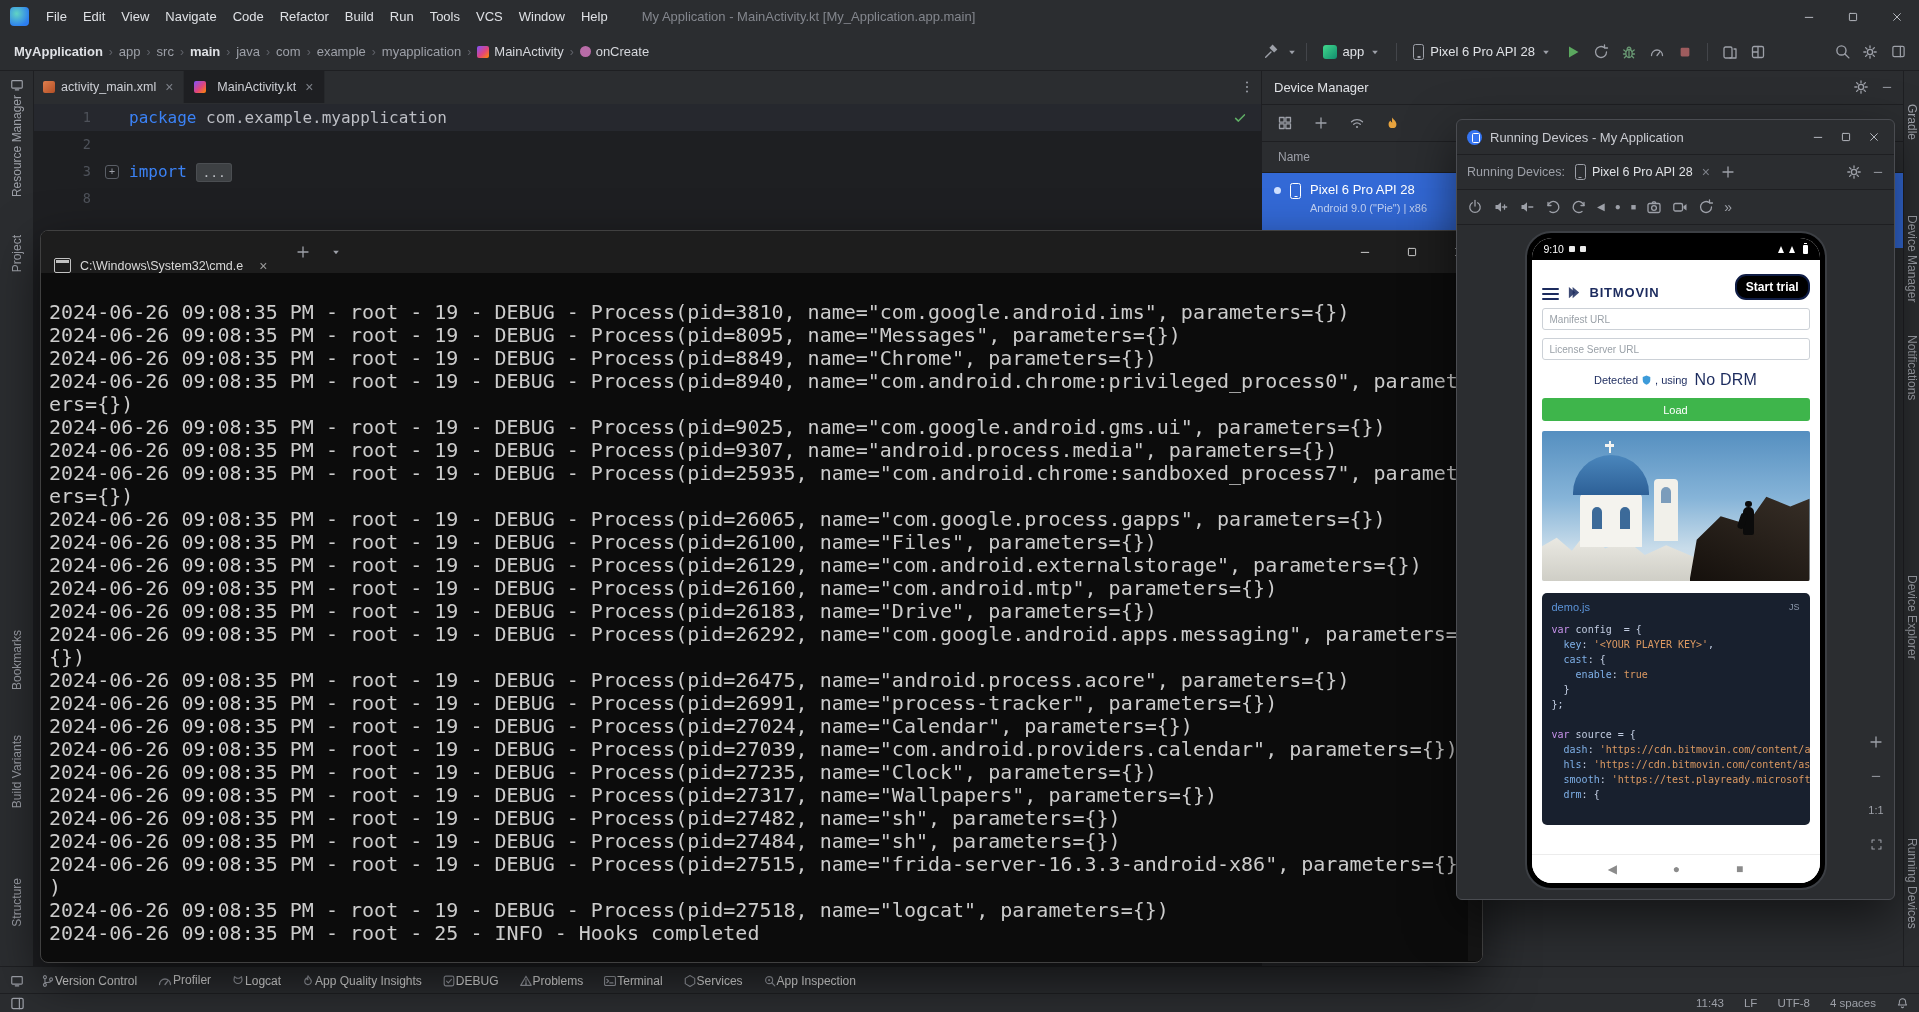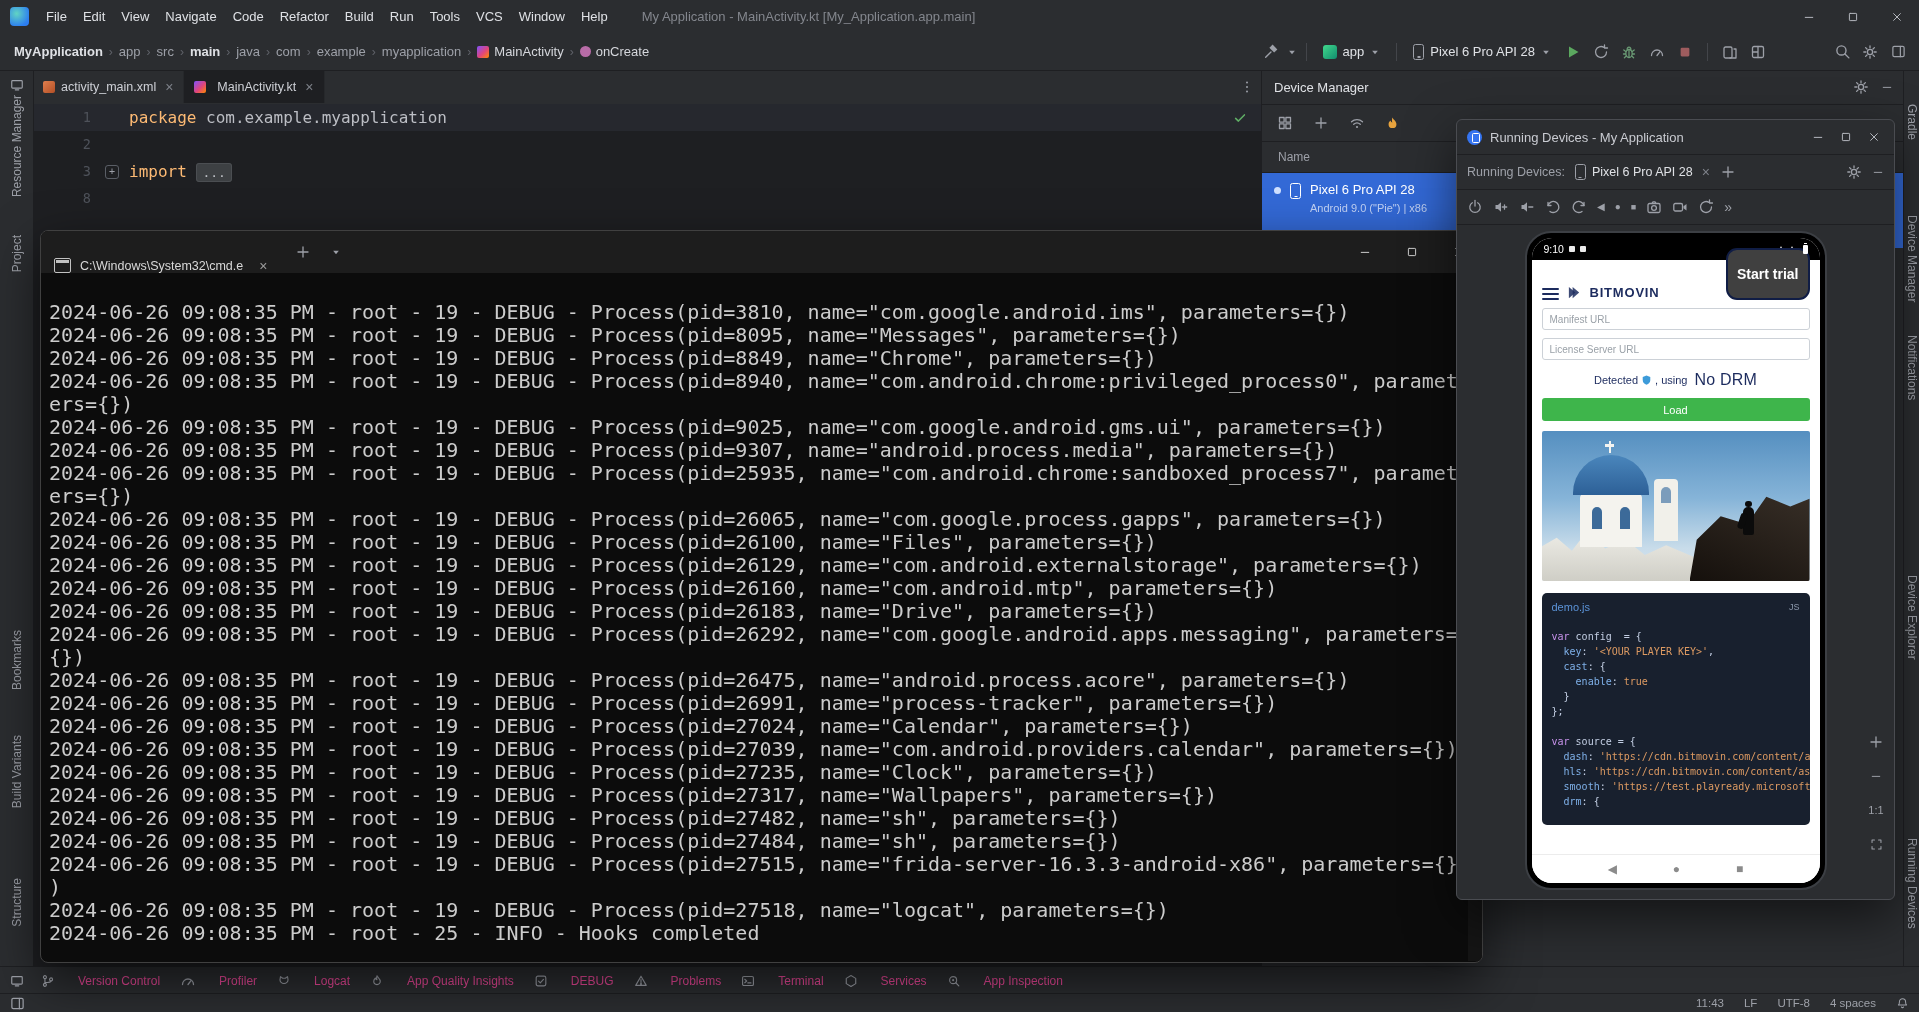--- a/index.html
+++ b/index.html
@@ -49,38 +49,38 @@
 .xmlicon{width:12px;height:12px;border-radius:2px;background:linear-gradient(135deg,#e07f4e,#b34f26);flex:none}
 .tab-x{color:#7e828a;font-size:14px;margin-left:3px;line-height:1}
 .tab-more{margin-left:auto;margin-right:6px}
 #editor{position:absolute;left:33px;top:104px;width:1228px;height:863px;background:#1e1f22;font-family:"DejaVu Sans Mono","Liberation Mono",monospace;font-size:16px;z-index:1}
 .eline{display:flex;height:27px;line-height:27px;align-items:center}
 .eline.caret{background:#26282e}
 .gut{width:96px;flex:none;position:relative;height:100%}
 .gut .n{position:absolute;left:0;top:0;width:58px;text-align:right;color:#4e525a;font-size:13.5px}
 .foldbox{position:absolute;right:10px;top:7px;width:12px;height:12px;border:1px solid #5a5e66;border-radius:3px;color:#9da0a8;font-size:10px;line-height:11px;text-align:center}
 .code{white-space:pre}
-.tk-kw{color:#fdba74}
+.tk-kw{color:#3b82f6}
 .tk-pl{color:#bcbec4}
 .tk-fold{background:#3d4043;border:1px solid #4b4e52;border-radius:3px;padding:1px 5px;color:#bcbec4;font-size:13px}
 .echeck{position:absolute;right:14px;top:7px}
 
 #dm{position:absolute;left:1261px;top:70px;width:643px;height:897px;background:#2b2d30;border-left:1px solid #1e1f22;z-index:1}
 .dm-head{height:34px;display:flex;align-items:center;gap:12px;padding:0 12px;font-size:13px;color:#dfe1e5;border-bottom:1px solid #1e1f22}
 .dm-head .sp{flex:1}
 .dm-tools{height:36px;display:flex;align-items:center;gap:20px;padding:0 15px;border-bottom:1px solid #1e1f22}
 .dm-name{height:30px;line-height:30px;padding:0 16px;font-size:12px;color:#9da0a8;border-bottom:1px solid #1e1f22}
 .dm-row{height:57px;background:#3369d6;color:#fff;padding:9px 12px;display:flex;gap:9px;align-items:flex-start}
 .dm-row .dot{width:7px;height:7px;border-radius:50%;background:#cfe0ff;margin-top:5px;flex:none}
 .dm-row .phoneic{margin-top:1px}
 .dm-row .ttl{font-size:13px}
 .dm-row .sub{font-size:11px;color:#c2d2f5;margin-top:5px}
 
 #btools{position:absolute;left:0;right:0;bottom:18px;height:27px;background:#2b2d30;border-top:1px solid #1e1f22;display:flex;align-items:center;padding-left:10px;gap:2px;z-index:6}
-.btool{display:flex;align-items:center;gap:23px;padding:3px 9px;font-size:12px;color:#ec4899;border-radius:4px;white-space:nowrap}
+.btool{display:flex;align-items:flex-start;gap:0;padding:3px 9px;font-size:12px;color:#e5e5e5;border-radius:4px;white-space:nowrap}
 #statusbar{position:absolute;left:0;right:0;bottom:0;height:18px;background:#2b2d30;border-top:1px solid #1e1f22;display:flex;align-items:center;font-size:11.5px;color:#9da0a8;padding:0 10px;z-index:6}
 #statusbar .right{margin-left:auto;display:flex;align-items:center;gap:20px}
 
 #cmd{position:absolute;left:40px;top:230px;width:1441px;height:731px;background:#0c0c0c;border:1px solid #404040;border-radius:8px;box-shadow:0 18px 50px rgba(0,0,0,.6);z-index:20;overflow:hidden}
 #cmd-bar{height:42px;background:#1d1d1d;display:flex;align-items:center}
 .cmd-appicon{width:15px;height:13px;border:1.3px solid #c2c2c2;border-radius:2px;margin:0 9px 0 13px;position:relative;flex:none}
 .cmd-appicon::before{content:"";position:absolute;top:1px;left:1px;right:1px;height:2.5px;background:#c2c2c2}
 .cmd-tab{display:flex;align-items:flex-end;height:100%;padding-right:4px}
 .cmd-title{font-size:12.5px;color:#d8d8d8;white-space:nowrap}
 .cmd-x{margin-left:16px;color:#9c9c9c;font-size:14px;line-height:1}
@@ -111,42 +111,42 @@
 .p-status{height:22px;background:#000;color:#fff;display:flex;align-items:center;padding:0 12px;font-size:10.5px;gap:5px;flex:none}
 .p-status .sp{flex:1}
 .mini{width:6px;height:6px;background:#fff;border-radius:1px;opacity:.92}
 .wedge{width:0;height:0;border-left:3.5px solid transparent;border-right:3.5px solid transparent;border-bottom:7px solid #fff}
 .batt{width:5px;height:9px;background:#fff;border-radius:1px;position:relative;margin-left:3px}
 .batt::before{content:"";position:absolute;top:-2px;left:1px;right:1px;height:1.6px;background:#fff}
 .p-header{height:40px;display:flex;align-items:flex-end;padding:0 10px;gap:8px;flex:none}
 .hamb{width:17px;height:12px;display:flex;flex-direction:column;justify-content:space-between;flex:none}
 .hamb i{height:2.3px;background:#1c2b5e;border-radius:1px}
 .bm-text{font-size:13px;font-weight:700;color:#1c2b5e;letter-spacing:.8px}
-.trial{margin-left:auto;background:#404040;color:#fff;font-size:14px;font-weight:700;padding:16px 9px;border-radius:11px;border:2px solid #101d45;font-family:inherit}
+.trial{margin-left:auto;background:#000000;color:#fff;font-size:12px;font-weight:700;padding:4px 9px;border-radius:11px;border:2px solid #101d45;font-family:inherit}
 .p-input{display:block;margin:8px 10px 0;width:calc(100% - 20px);height:22px;border:1px solid #ccd1d7;border-radius:3px;font-size:10px;padding:0 7px;color:#333;font-family:inherit;background:#fff;box-sizing:border-box}
 .p-input::placeholder{color:#9aa1a8}
 .detected{margin-top:11px;display:flex;align-items:center;justify-content:center;gap:3px;color:#1c2b5e;font-size:11px}
 .drm{font-size:16px;font-weight:500;margin-left:4px;letter-spacing:.2px}
 .loadbtn{display:block;margin:9px 10px 0;width:calc(100% - 20px);height:23px;background:#3eb54b;border:none;border-radius:3px;color:#fff;font-size:11px;font-family:inherit}
 .video{margin:10px 10px 0;height:150px;position:relative;overflow:hidden;border-radius:2px;background:linear-gradient(180deg,#558fc0 0%,#86b4d8 45%,#c8dcea 78%,#d9e5ee 100%);flex:none}
 .v-town{position:absolute;left:0;bottom:0;width:152px;height:54px;background:linear-gradient(180deg,#f0efe9,#cfcec6);clip-path:polygon(0 36%,10% 20%,20% 44%,30% 8%,42% 40%,55% 22%,68% 52%,82% 34%,100% 55%,100% 100%,0 100%)}
 .v-drum{position:absolute;left:38px;bottom:34px;width:62px;height:54px;background:#f4f3ee;border-radius:5px 5px 0 0}
 .v-drum::before{content:"";position:absolute;left:12px;top:14px;width:10px;height:22px;background:#3c6a99;border-radius:5px 5px 0 0}
 .v-drum::after{content:"";position:absolute;right:12px;top:14px;width:10px;height:22px;background:#3c6a99;border-radius:5px 5px 0 0}
 .v-dome{position:absolute;left:31px;bottom:86px;width:76px;height:40px;background:linear-gradient(180deg,#4a86bc,#2d6097);border-radius:76px 76px 0 0}
 .v-cross{position:absolute;left:67px;bottom:128px;width:2.5px;height:12px;background:#f3f3f0}
 .v-cross::before{content:"";position:absolute;top:3px;left:-3.2px;width:9px;height:2.5px;background:#f3f3f0}
 .v-tower{position:absolute;left:112px;bottom:40px;width:24px;height:62px;background:#f1f0ea;border-radius:4px 4px 0 0}
 .v-tower::before{content:"";position:absolute;left:7px;top:8px;width:10px;height:16px;background:#7b9cbb;border-radius:5px 5px 0 0}
 .v-rock{position:absolute;right:0;bottom:0;width:120px;height:98px;background:linear-gradient(205deg,#3a3129,#15100c);clip-path:polygon(0 100%,6% 58%,26% 34%,48% 42%,64% 14%,84% 24%,100% 16%,100% 100%)}
 .v-fig{position:absolute;right:56px;bottom:46px;width:11px;height:28px;background:#0b0b0b;border-radius:5px 5px 2px 2px}
 .v-fig::before{content:"";position:absolute;top:-6.5px;left:2.5px;width:6.5px;height:6.5px;border-radius:50%;background:#0b0b0b}
 .v-fig::after{content:"";position:absolute;top:6px;left:-4px;width:7px;height:16px;background:#0b0b0b;border-radius:3px;transform:rotate(18deg)}
 .codebox{margin:12px 10px 0;height:232px;background:#18202e;border-radius:5px;padding:8px 10px;overflow:hidden;flex:none;box-sizing:border-box}
-.codehead{display:flex;align-items:center;margin-bottom:16px}
+.codehead{display:flex;align-items:center;margin-bottom:9px}
 .codetab{font-size:11px;color:#5b93d8}
 .codebadge{margin-left:auto;font-size:9px;color:#8d99ad}
 #codepre{font-family:"DejaVu Sans Mono","Liberation Mono",monospace;font-size:10px;line-height:15px;white-space:pre;color:#c3cee3}
 .c-kw{color:#c792ea}.c-pl{color:#c3cee3}.c-key{color:#7fb0e8}.c-str{color:#dd9a62}.c-bool{color:#dd9a62}
 .p-nav{margin-top:auto;height:28px;background:#fff;border-top:1px solid #ececec;display:flex;align-items:center;justify-content:center;gap:56px;flex:none}
 .p-nav .ic{color:#8b8b8b}
 .p-nav .gl{font-size:12px !important}
 .zoom-col{position:absolute;right:7px;top:611px;display:flex;flex-direction:column;gap:12px;align-items:flex-start;z-index:2}
 .zbtn{width:22px;height:22px;display:flex;align-items:center;justify-content:center;color:#9da0a8;font-size:15px}
 .ztxt{font-size:11px}

